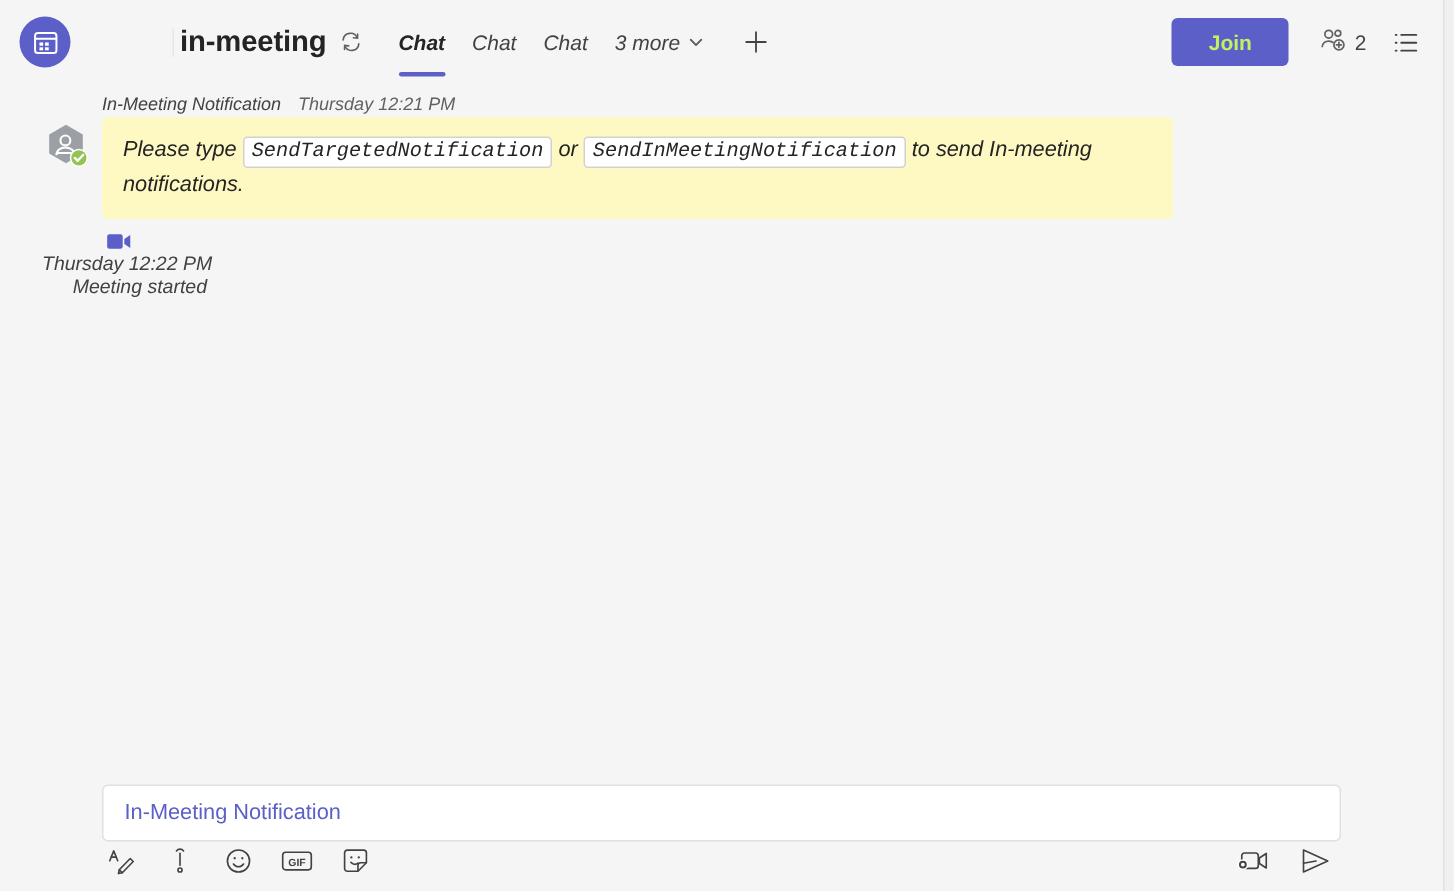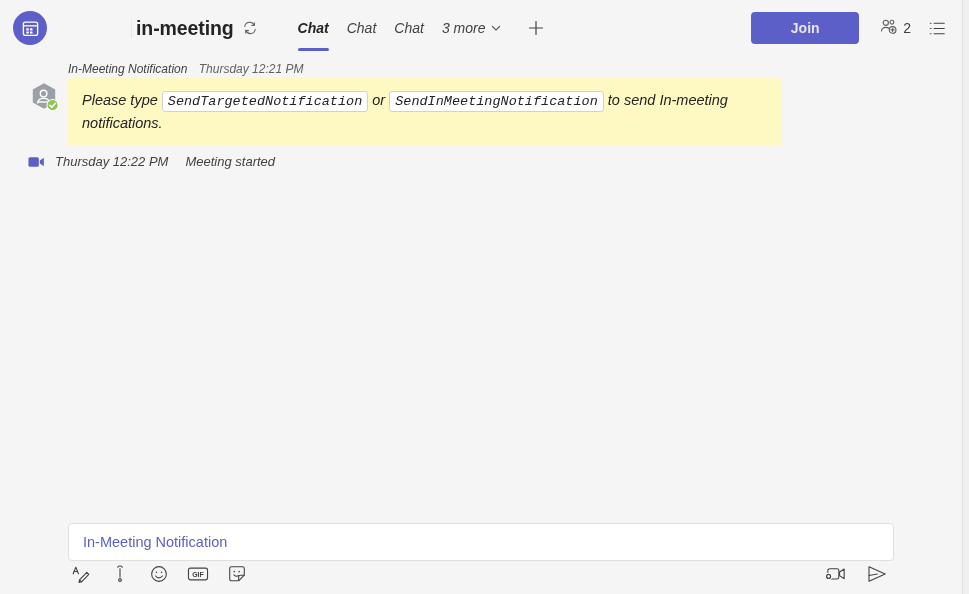--- a/index.html
+++ b/index.html
@@ -19,21 +19,20 @@
   }
 
   
   #header {
     position: absolute;
     left: 0; top: 0;
     width: 962px; height: 56px;
     background: #f5f5f5;
     display: flex;
     align-items: center;
-    gap: 16px;
   }
   #app-icon {
     width: 34px; height: 34px;
     border-radius: 50%;
     background: #5b5fc7;
     margin-left: 13px;
     display: flex; align-items: center; justify-content: center;
     flex: 0 0 auto;
   }
   #app-icon svg { display: block; }
@@ -99,23 +98,23 @@
   }
 
   #header-right {
     margin-left: auto;
     display: flex;
     align-items: center;
     padding-right: 14px;
     height: 56px;
   }
   #join-button {
-    width: 108px; height: 32px;
+    width: 78px; height: 32px;
     background: #5b5fc7;
-    color: #e5e5e5;
+    color: #bef264;
     border: none;
     border-radius: 4px;
     font-size: 14px;
     font-weight: bold;
     font-family: "Liberation Sans", sans-serif;
     cursor: pointer;
   }
   #people-count {
     display: flex; align-items: center;
     margin-left: 19px;
@@ -182,20 +181,21 @@
     vertical-align: baseline;
   }
 
   #system-row {
     position: absolute;
     left: 28px; top: 98px;
     display: flex;
     align-items: center;
     font-size: 13px;
     color: #424242;
+    flex-direction: column;
   }
   #system-row .sys-icon { display: flex; align-items: center; margin-right: 9px; }
   #system-row .sys-time { color: #424242; }
   #system-row .sys-text { margin-left: 17px; color: #424242; }
 
   
   #suggestions {
     position: absolute;
     left: 225px; top: 370px;
     width: 348px;

